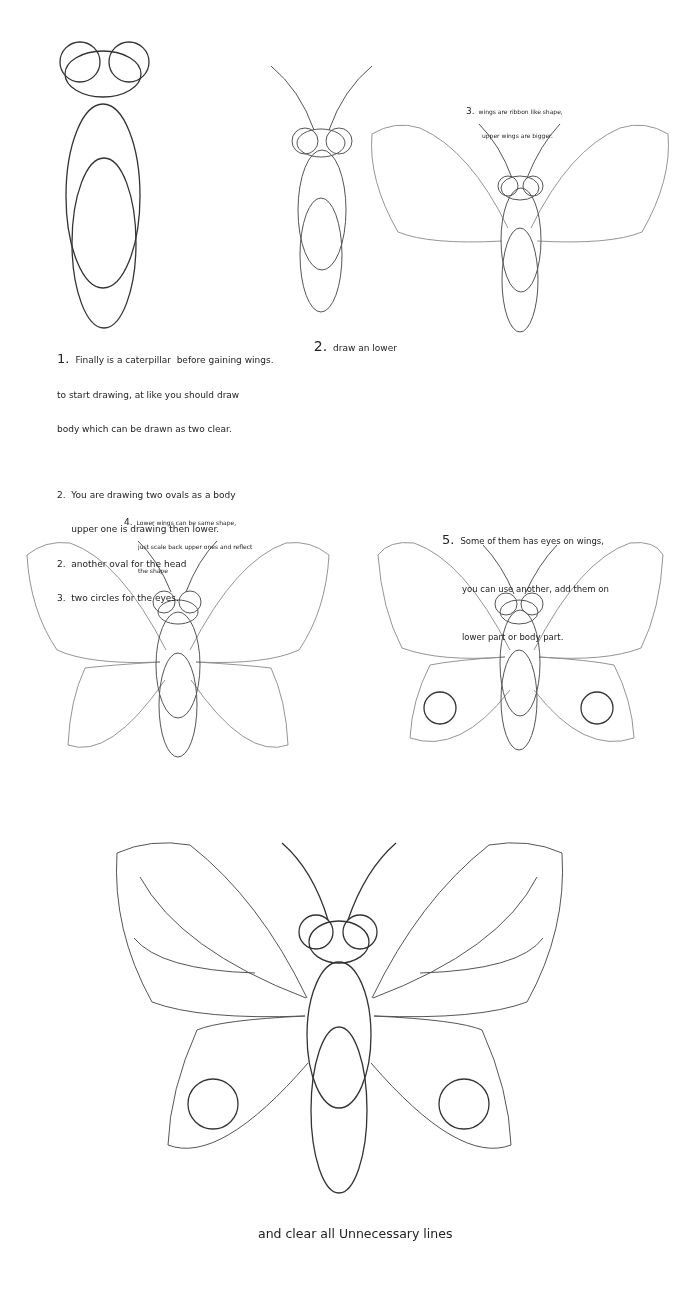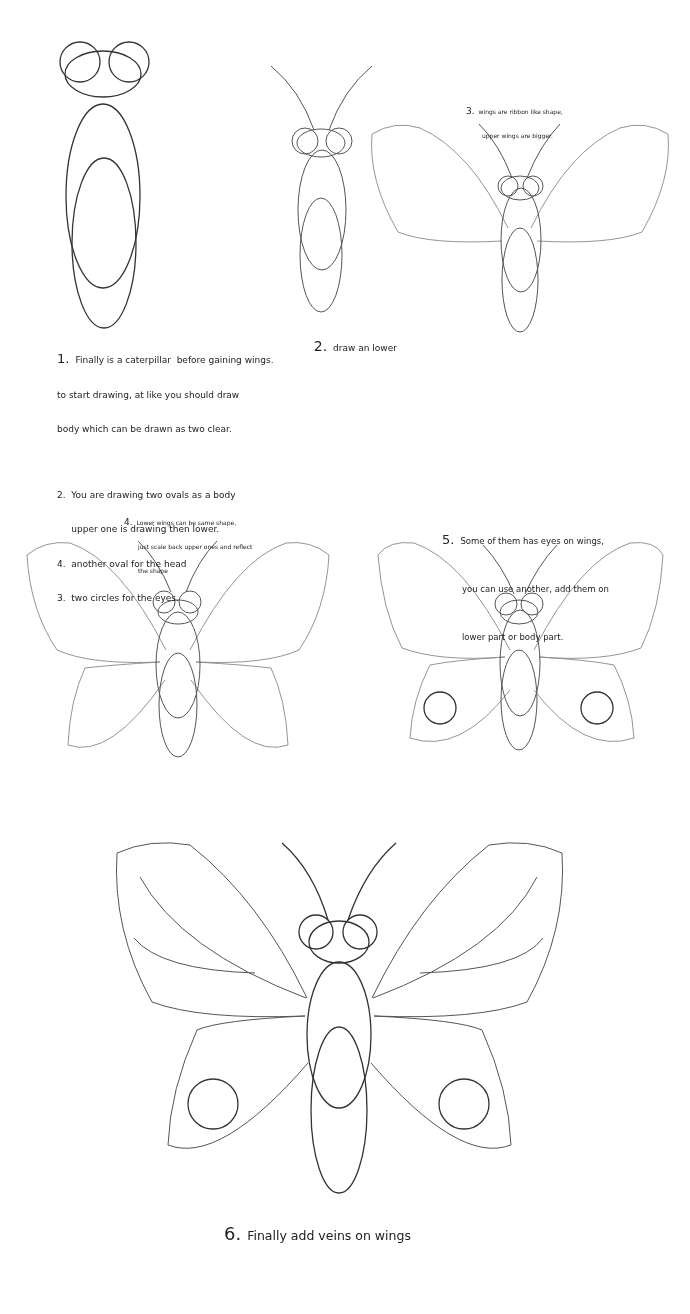--- a/index.html
+++ b/index.html
@@ -110,21 +110,21 @@
   </g>
 </svg>
 
 <div class="txt s1">
   <div><span class="num">1.</span><span>Finally is a caterpillar  before gaining wings.</span></div>
   <div>to start drawing, at like you should draw</div>
   <div>body which can be drawn as two clear.</div>
   <div class="sub">
     <div>2.  You are drawing two ovals as a body</div>
     <div>     upper one is drawing then lower.</div>
-    <div>4.  another oval for the head</div>
+    <div>2.  another oval for the head</div>
     <div>3.  two circles for the eyes.</div>
   </div>
 </div>
 
 <div class="txt s2">
   <span class="num">2.</span><span>draw an lower</span>
 </div>
 
 <div class="txt s3">
   <div><span class="num">3.</span><span>wings are ribbon like shape,</span></div>
@@ -137,15 +137,15 @@
   <div style="padding-left:14px">the shape</div>
 </div>
 
 <div class="txt s5">
   <div><span class="num">5.</span><span>Some of them has eyes on wings,</span></div>
   <div style="padding-left:20px">you can use another, add them on</div>
   <div style="padding-left:20px">lower part or body part.</div>
 </div>
 
 <div class="txt s6">
-  <div><span class="num">6.</span><span>Finally add veins on wings</span></div>
+  <div style="padding-left:34px">and clear all Unnecessary lines</div>
   
 </div>
 
 </body></html>

